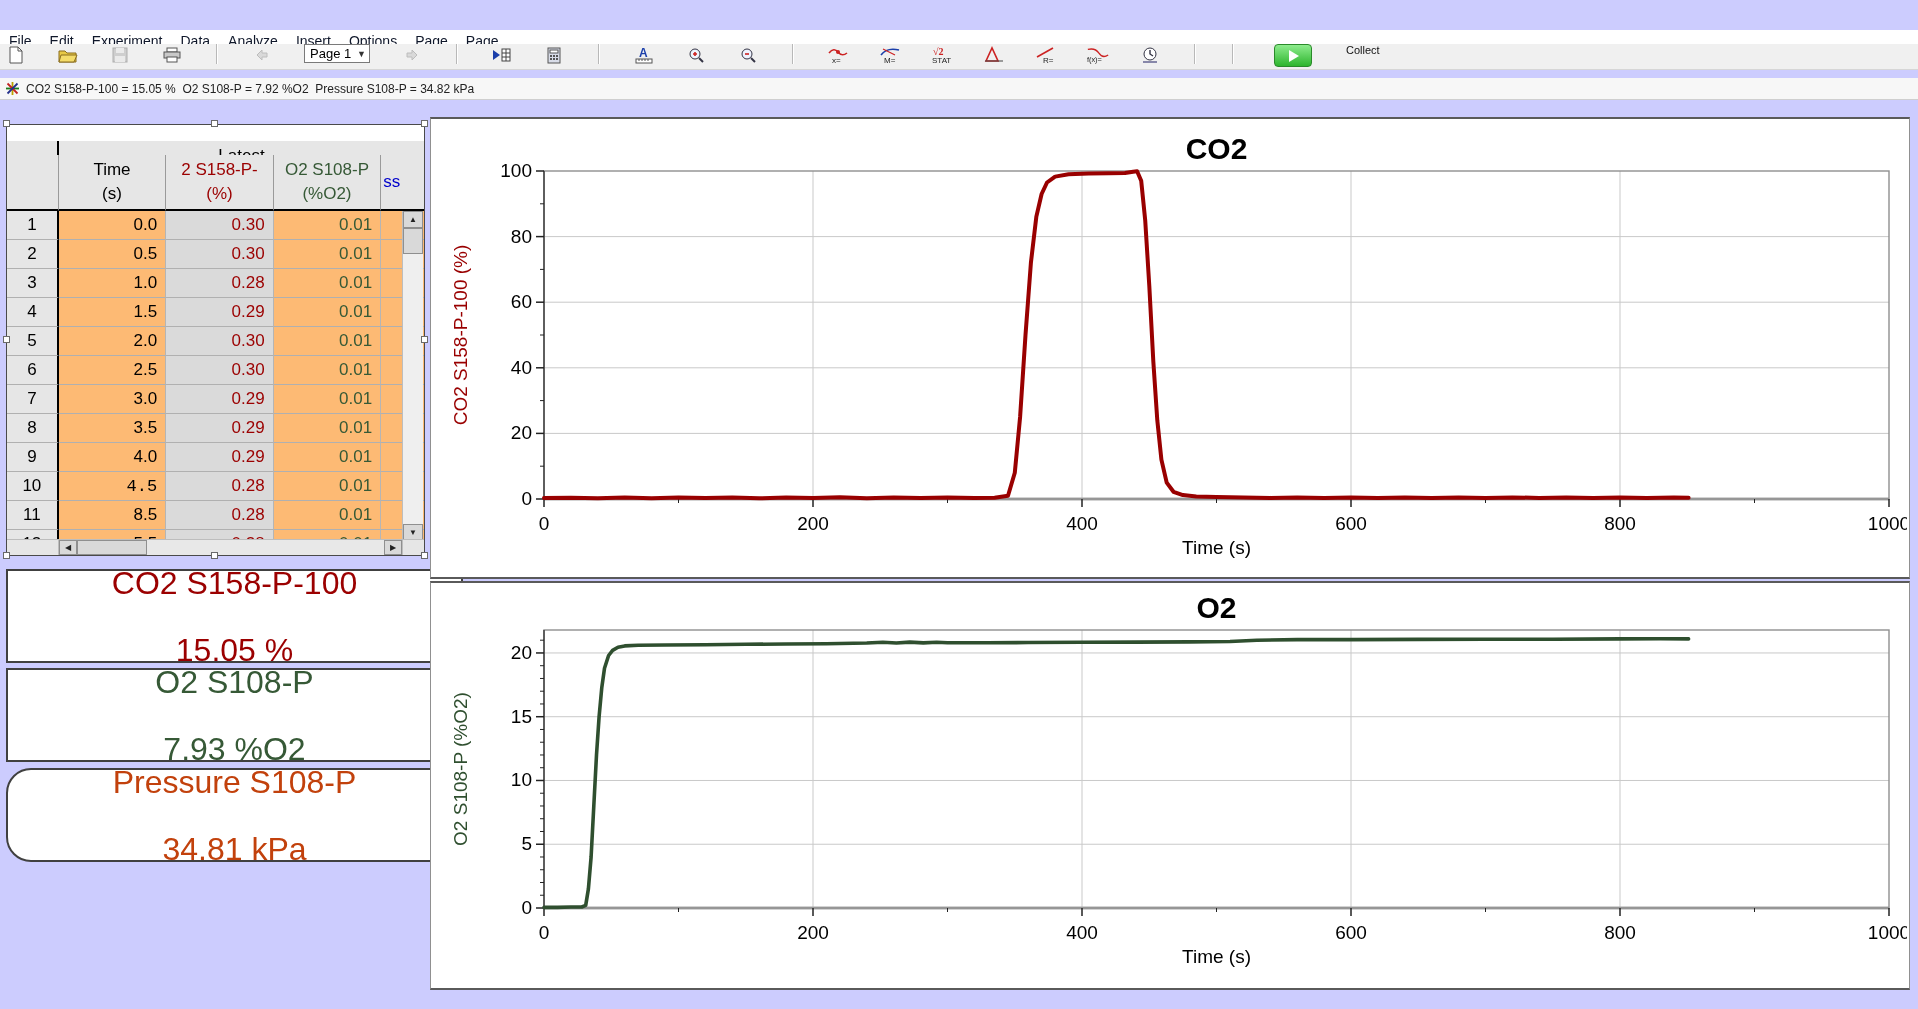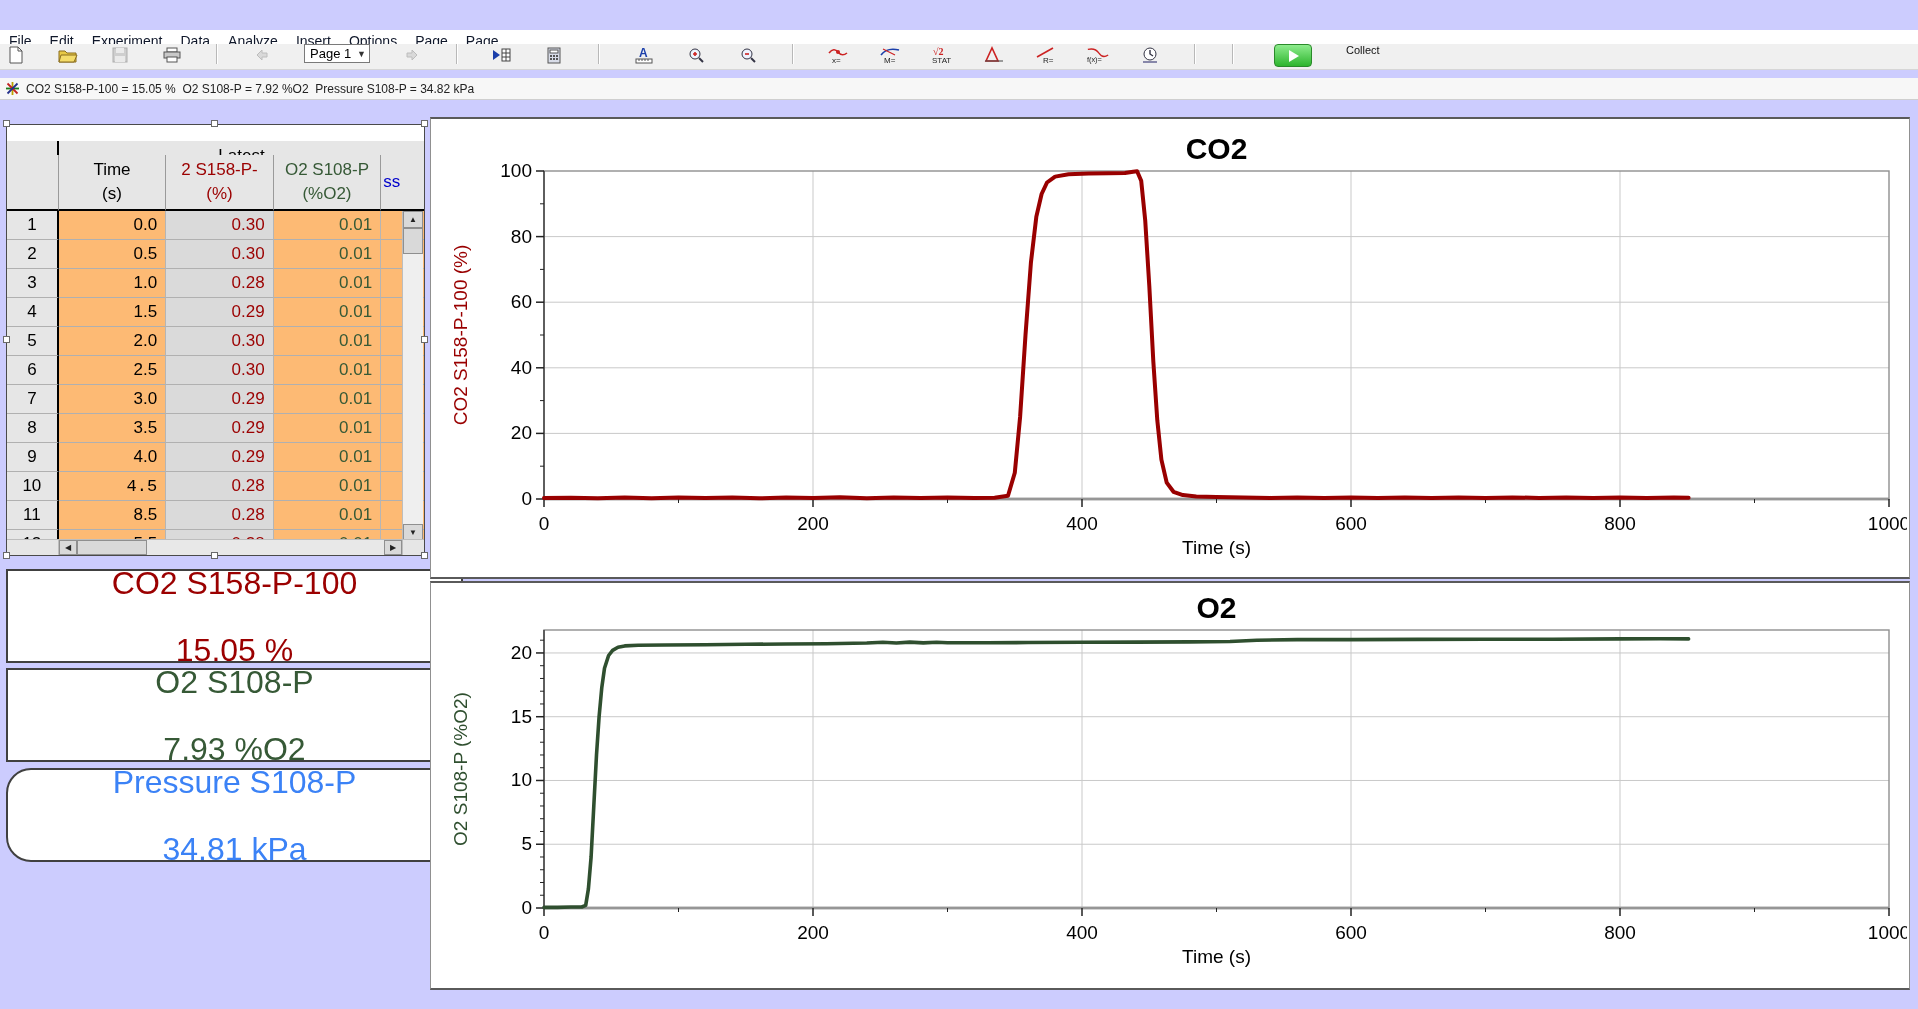--- a/index.html
+++ b/index.html
@@ -368,21 +368,21 @@
   </div>
 
   <div class="meter" style="top:569px;color:#9b0000;">
     <div class="mlabel">CO2 S158-P-100</div>
     <div class="mvalue">15.05 %</div>
   </div>
   <div class="meter" style="top:668px;color:#365936;">
     <div class="mlabel">O2 S108-P</div>
     <div class="mvalue">7.93 %O2</div>
   </div>
-  <div class="meter" style="top:768px;color:#3b82f6;border-radius:25px;">
+  <div class="meter" style="top:768px;color:#c2410c;border-radius:25px;">
     <div class="mlabel">Pressure S108-P</div>
     <div class="mvalue">34.81 kPa</div>
   </div>
 
   <div class="chart-panel" style="top:117px;height:462px;">
     <svg width="1476" height="458" viewBox="0 0 1476 458">
         <line x1="382" y1="52" x2="382" y2="380" stroke="#c9c9c9"></line>
         <line x1="651" y1="52" x2="651" y2="380" stroke="#c9c9c9"></line>
         <line x1="920" y1="52" x2="920" y2="380" stroke="#c9c9c9"></line>
         <line x1="1189" y1="52" x2="1189" y2="380" stroke="#c9c9c9"></line>

